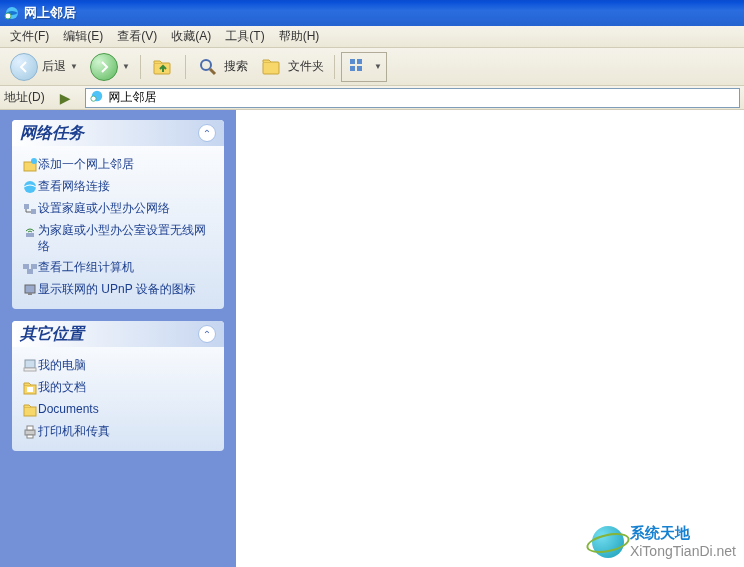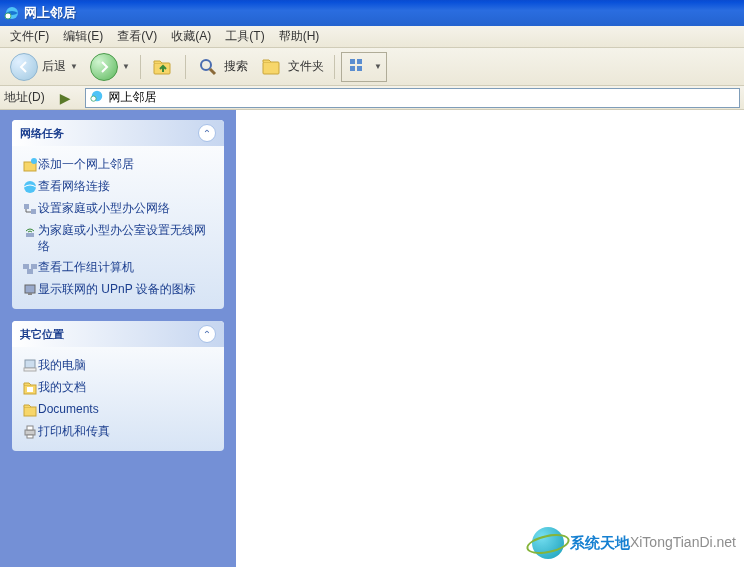--- a/index.html
+++ b/index.html
@@ -31,32 +31,32 @@
 .addressbar .arrow { color: #5a7a2a; font-size: 14px; }
 
 
 .body { display: flex; height: calc(567px - 26px - 22px - 38px - 24px); }
 .sidebar { width: 236px; background: #7490d6; padding: 10px 12px; display: flex; flex-direction: column; gap: 12px; }
 .content { flex: 1; background: #fff; }
 
 
 .panel { background: linear-gradient(to bottom, #fff 0%, #d7e4f5 100%); border-radius: 4px; overflow: hidden; }
 .panel-header { height: 26px; background: linear-gradient(to right, #fff, #c6d6f0); display: flex; align-items: center; justify-content: space-between; padding: 0 8px; cursor: pointer; }
-.panel-header .title { color: #1c3f8f; font-weight: bold; font-size: 11px; }
+.panel-header .title { color: #1c3f8f; font-weight: bold; font-size: 16px; font-style: italic; }
 .panel-header .chev { width: 18px; height: 18px; border-radius: 50%; background: #fff; border: 1px solid #a7c0e7; display: flex; align-items: center; justify-content: center; color: #4a6db0; font-size: 10px; }
 .panel-body { padding: 8px 10px; }
 .task { display: flex; align-items: flex-start; gap: 0; padding: 3px 0; color: #1c3f8f; cursor: pointer; }
 .task .ticon { width: 16px; height: 16px; flex-shrink: 0; display: flex; align-items: center; justify-content: center; }
 .task .label { line-height: 1.3; word-break: break-all; }
 
 
 .watermark { position: absolute; bottom: 8px; right: 8px; display: flex; align-items: center; gap: 6px; opacity: 0.95; }
 .watermark .globe { width: 32px; height: 32px; border-radius: 50%; background: radial-gradient(circle at 30% 30%, #6eddf0, #0a98b5); position: relative; }
 .watermark .globe::after { content: ""; position: absolute; width: 40px; height: 14px; border: 2px solid #7fb030; border-radius: 50%; top: 8px; left: -6px; transform: rotate(-12deg); }
-.watermark .txt { display: flex; flex-direction: row; }
+.watermark .txt { display: flex; flex-direction: column; }
 .watermark .txt .main { color: #0a7acf; font-weight: bold; font-size: 15px; }
 .watermark .txt .sub { color: #888; font-size: 14px; }
 </style>
 </head>
 <body>
 
 <div class="titlebar">
   <span class="icon">
     <svg viewBox="0 0 16 16">
         <circle cx="8" cy="8" r="6" fill="#4fc3f7"></circle>

